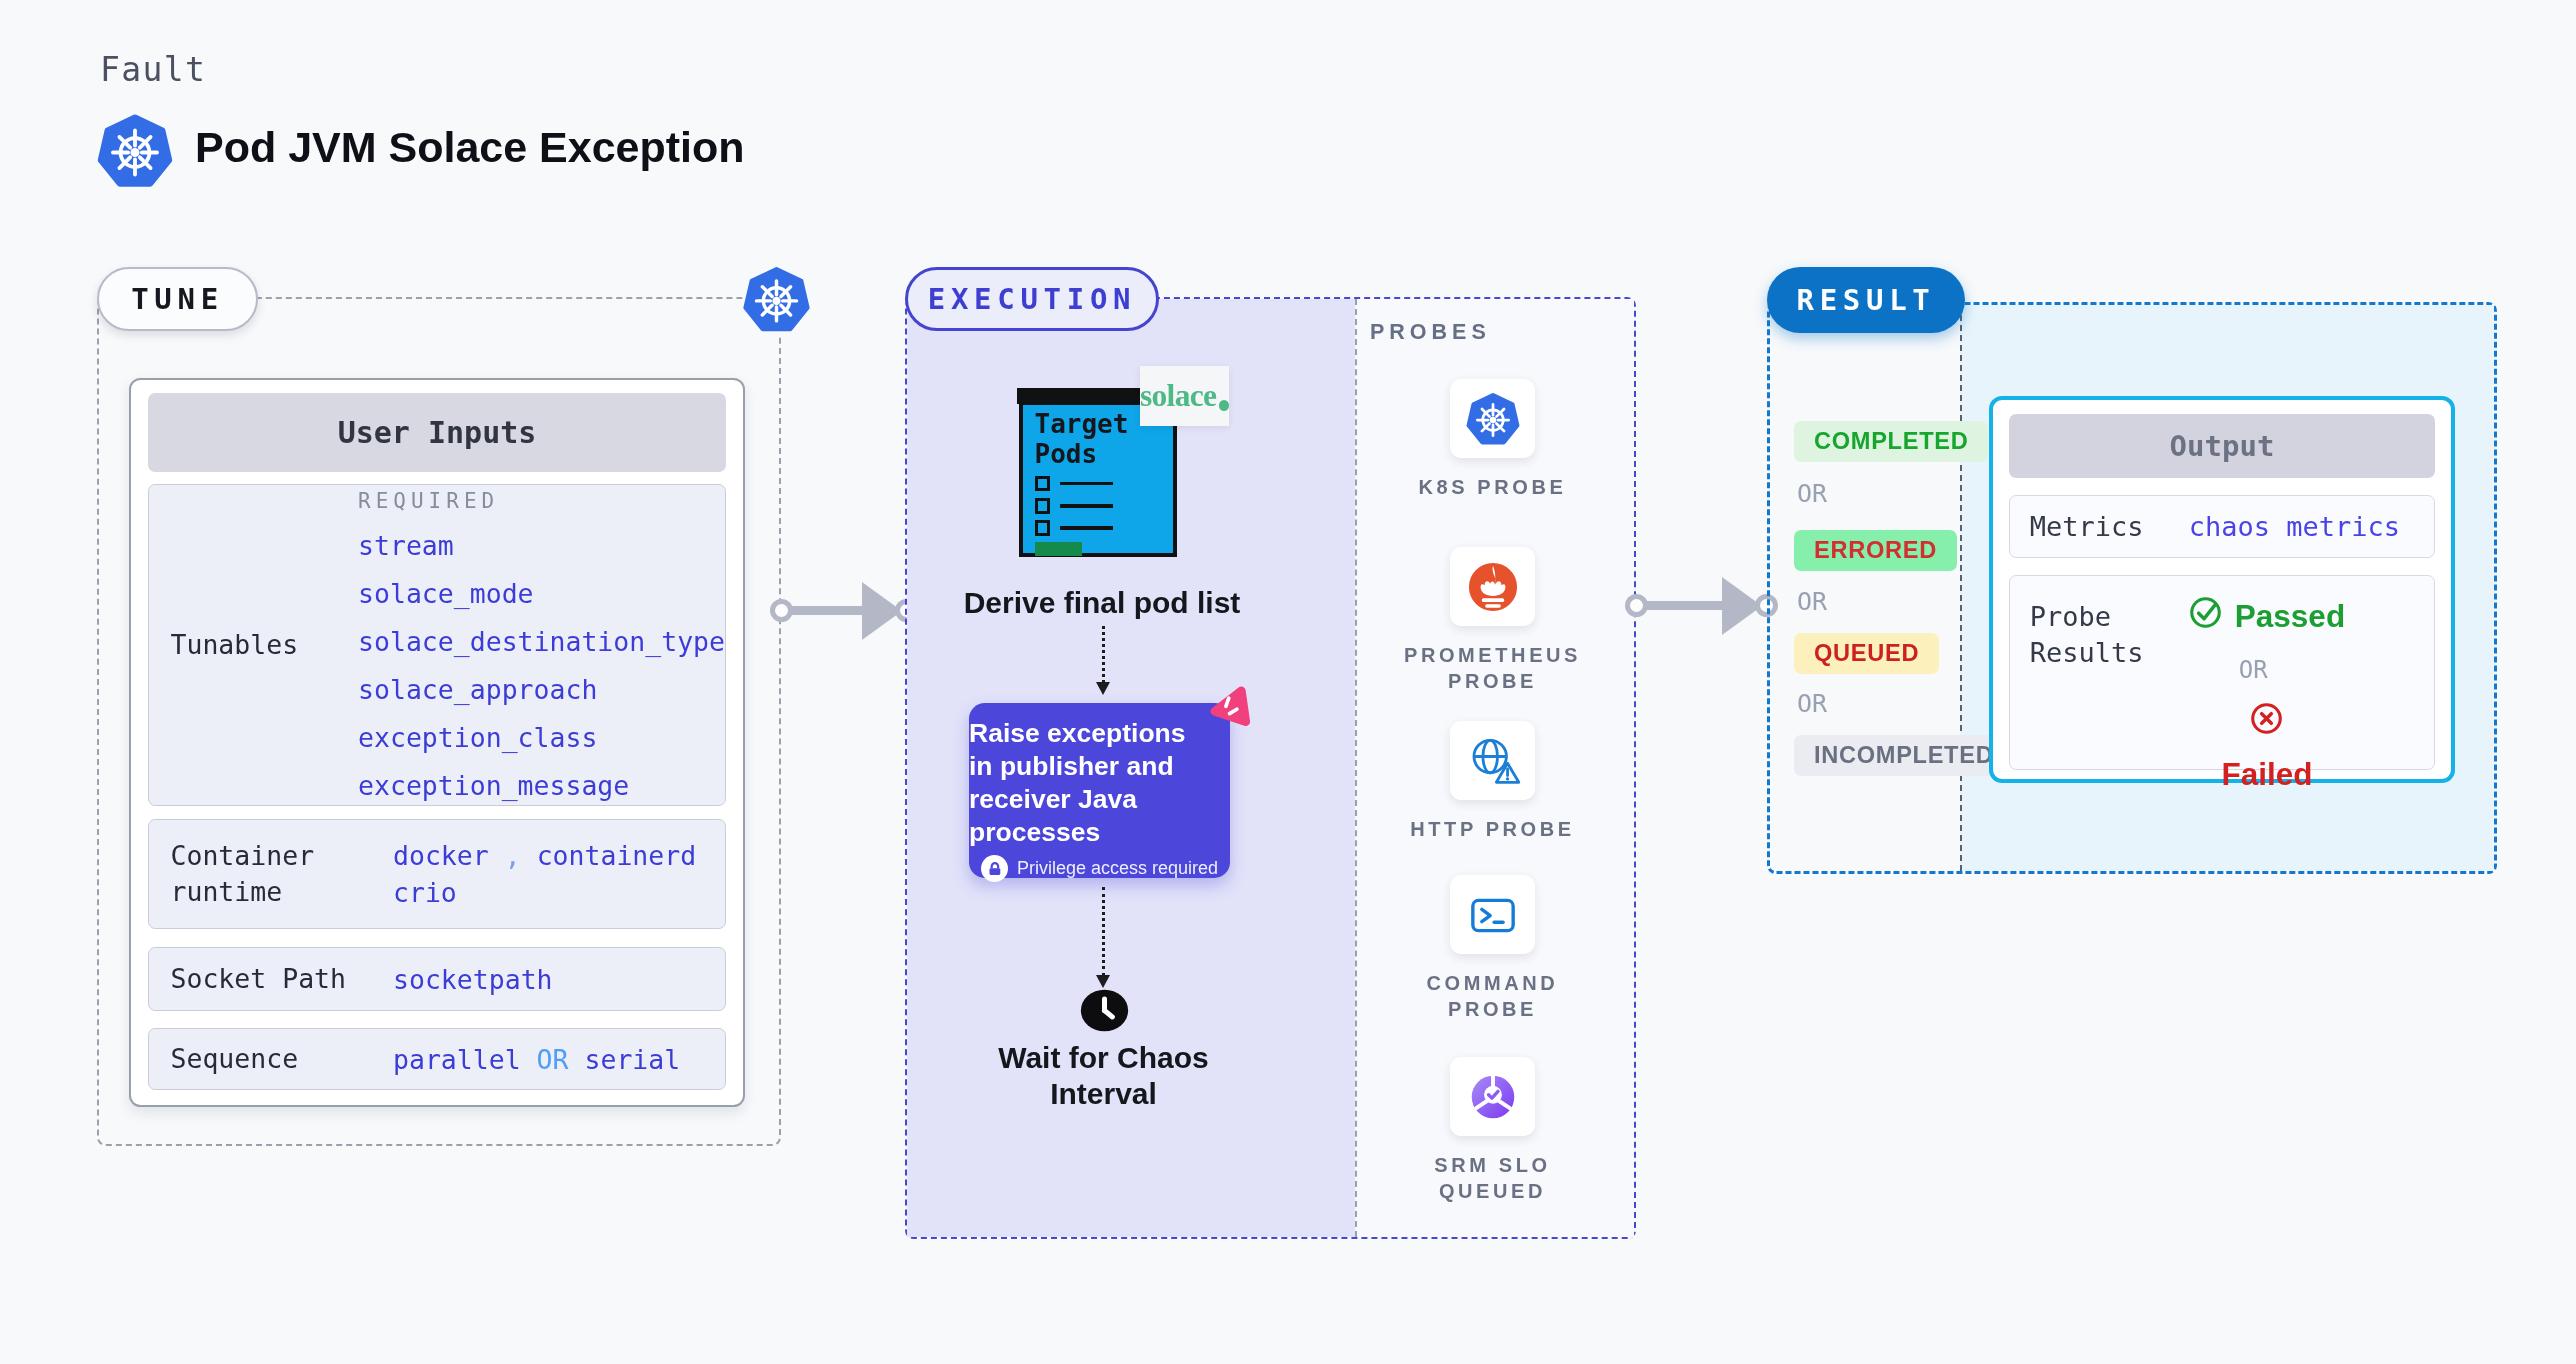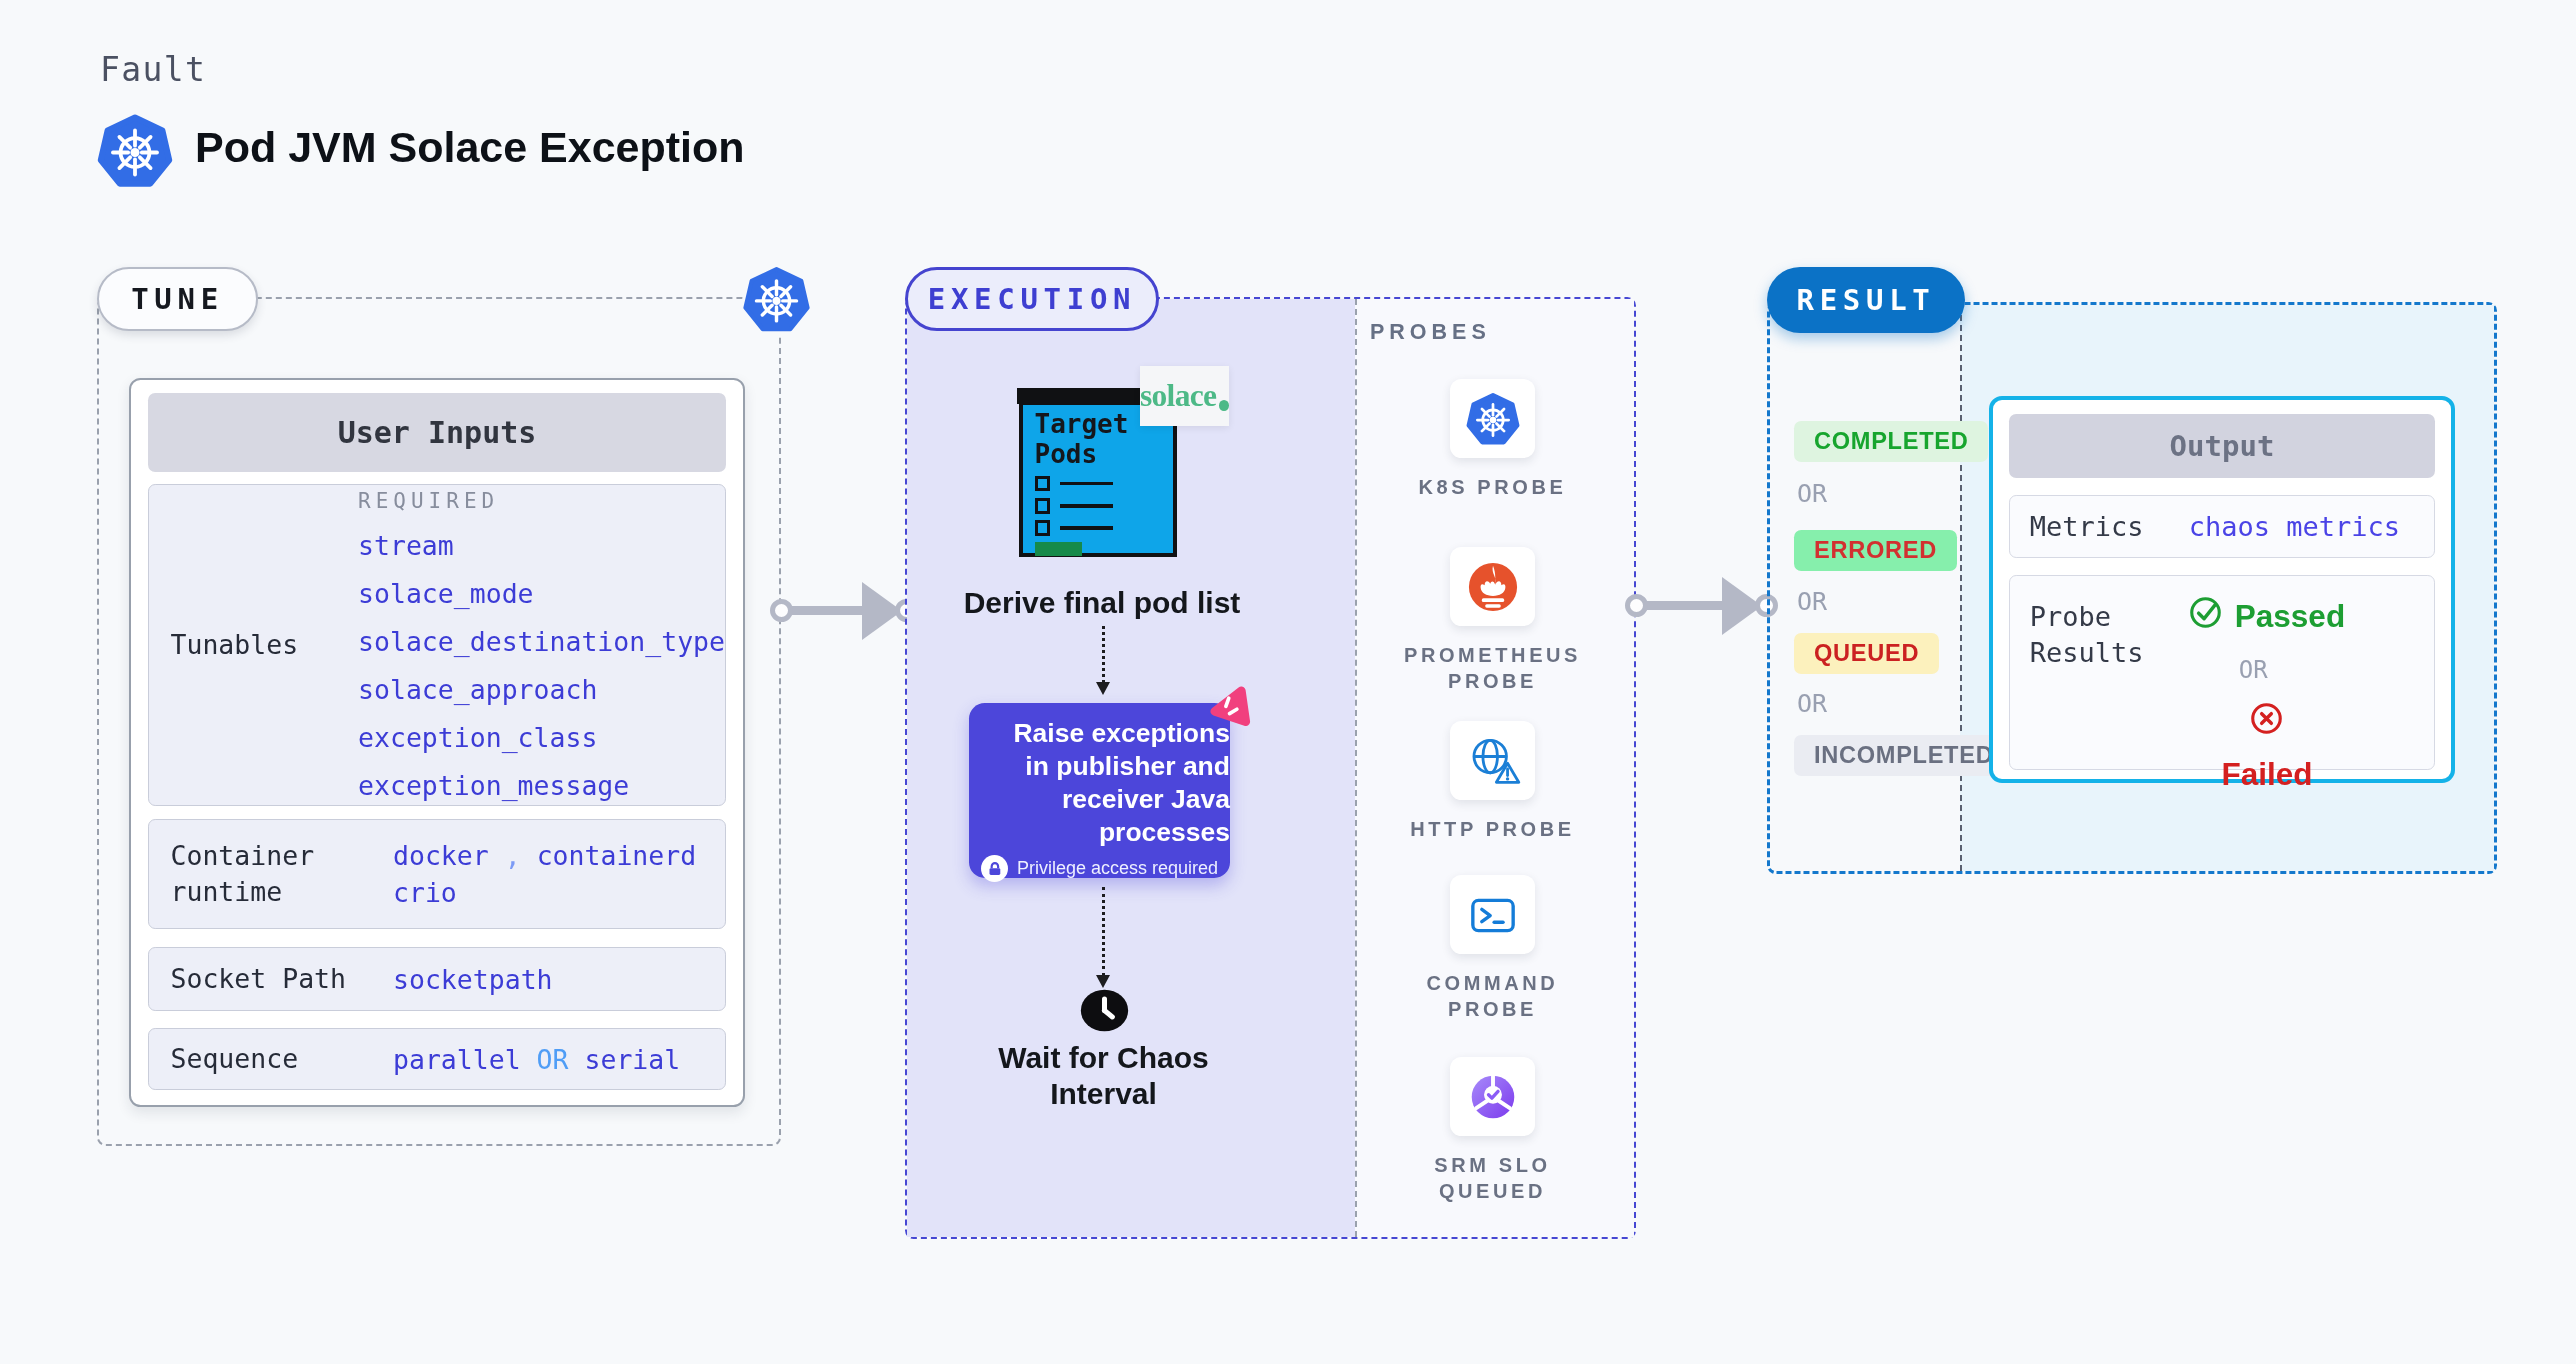--- a/index.html
+++ b/index.html
@@ -83,21 +83,21 @@
   .solace-box { background:#f5f6f8; box-shadow:0 2.1px 7.2px rgba(0,0,0,.08);
     display:flex; align-items:center; justify-content:center; }
   .solace-text { font-size:31.5px; font-weight:bold; color:#4db987; letter-spacing:-0.7px; }
   .solace-dot { width:10.7px; height:10.7px; border-radius:50%; background:#4db987;
     display:inline-block; margin:18.6px 0 0 2.9px; }
 
   .derive-label, .wait-label { font-weight:bold; font-size:30px; color:#14171c;
     text-align:center; line-height:36px; }
 
   
-  .action-box { background:#4c46da; border-radius:15.8px; color:#ffffff; text-align:right;
+  .action-box { background:#4c46da; border-radius:15.8px; color:#ffffff; text-align:left;
     padding-top:14.3px; box-shadow:0 7.2px 15.8px rgba(76,70,218,.30); }
   .action-text { font-weight:bold; font-size:26.5px; line-height:33px; }
   .priv-row { display:flex; align-items:center; justify-content:center; gap:9px; margin-top:5.7px; }
   .priv-circle { width:27px; height:27px; border-radius:50%; background:#ffffff;
     display:flex; align-items:center; justify-content:center; }
   .priv-note { font-size:18px; color:#eef0ff; }
 
   
   .probes-title { font-size:21.5px; font-weight:bold; letter-spacing:5px; color:#667085; }
   .probe { position:absolute; left:1403px; width:179px; display:flex; flex-direction:column; align-items:center; }

